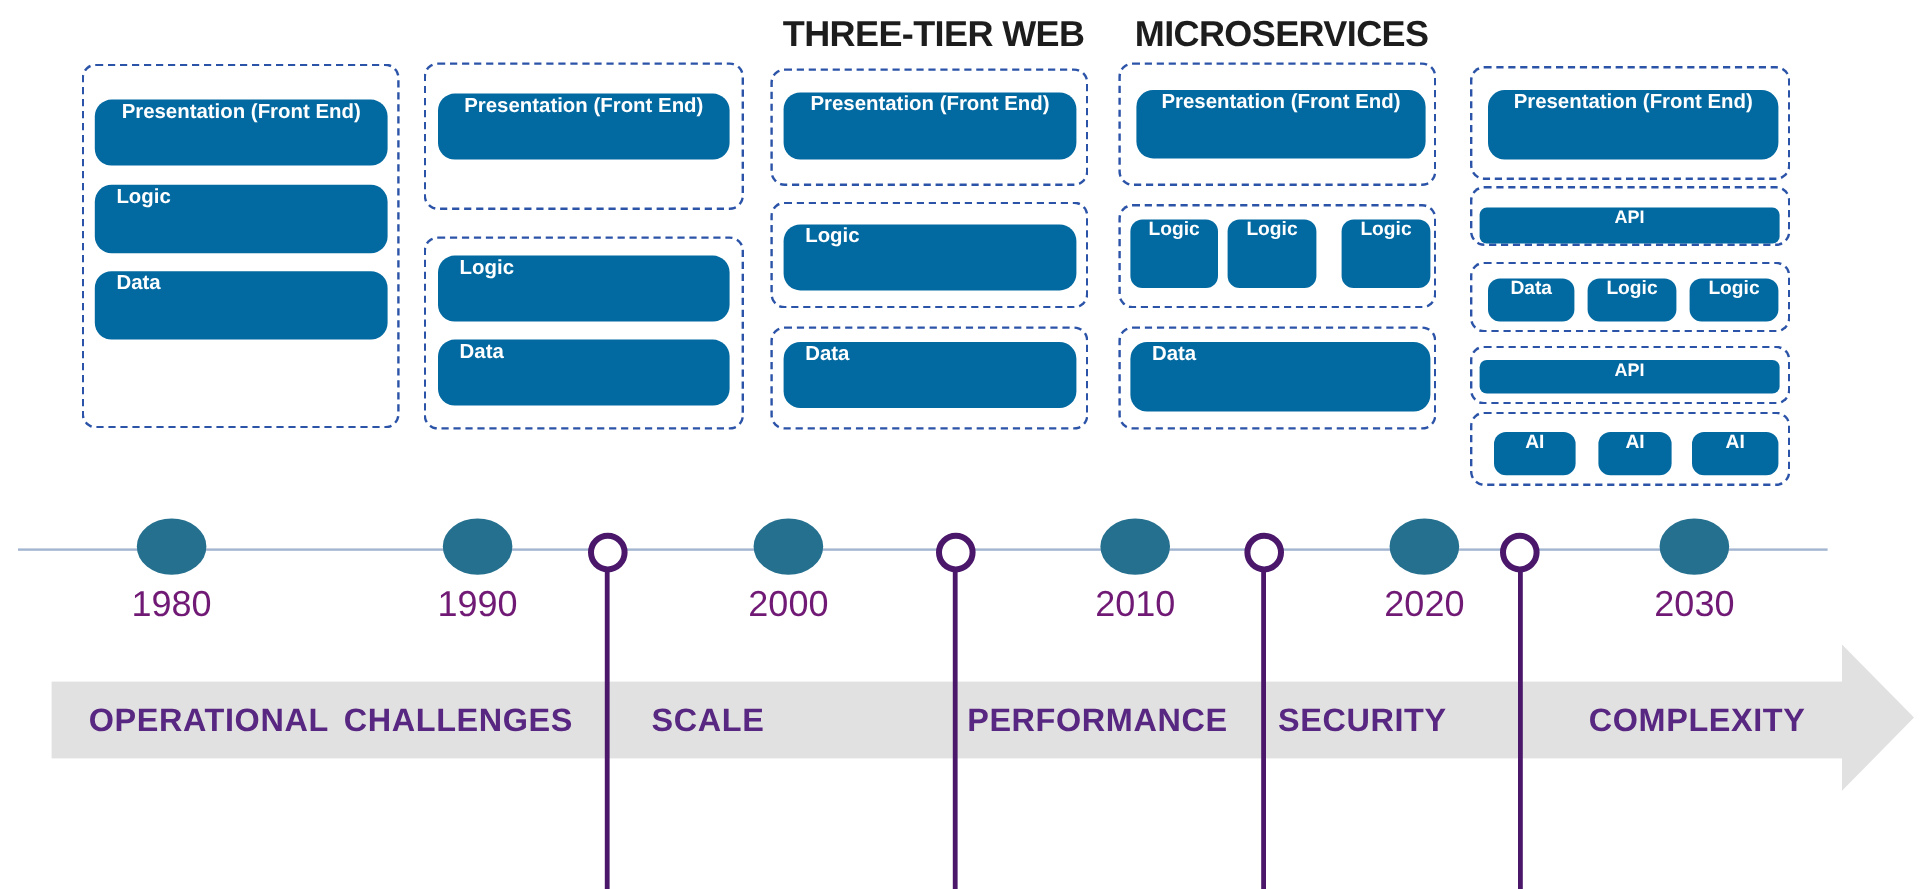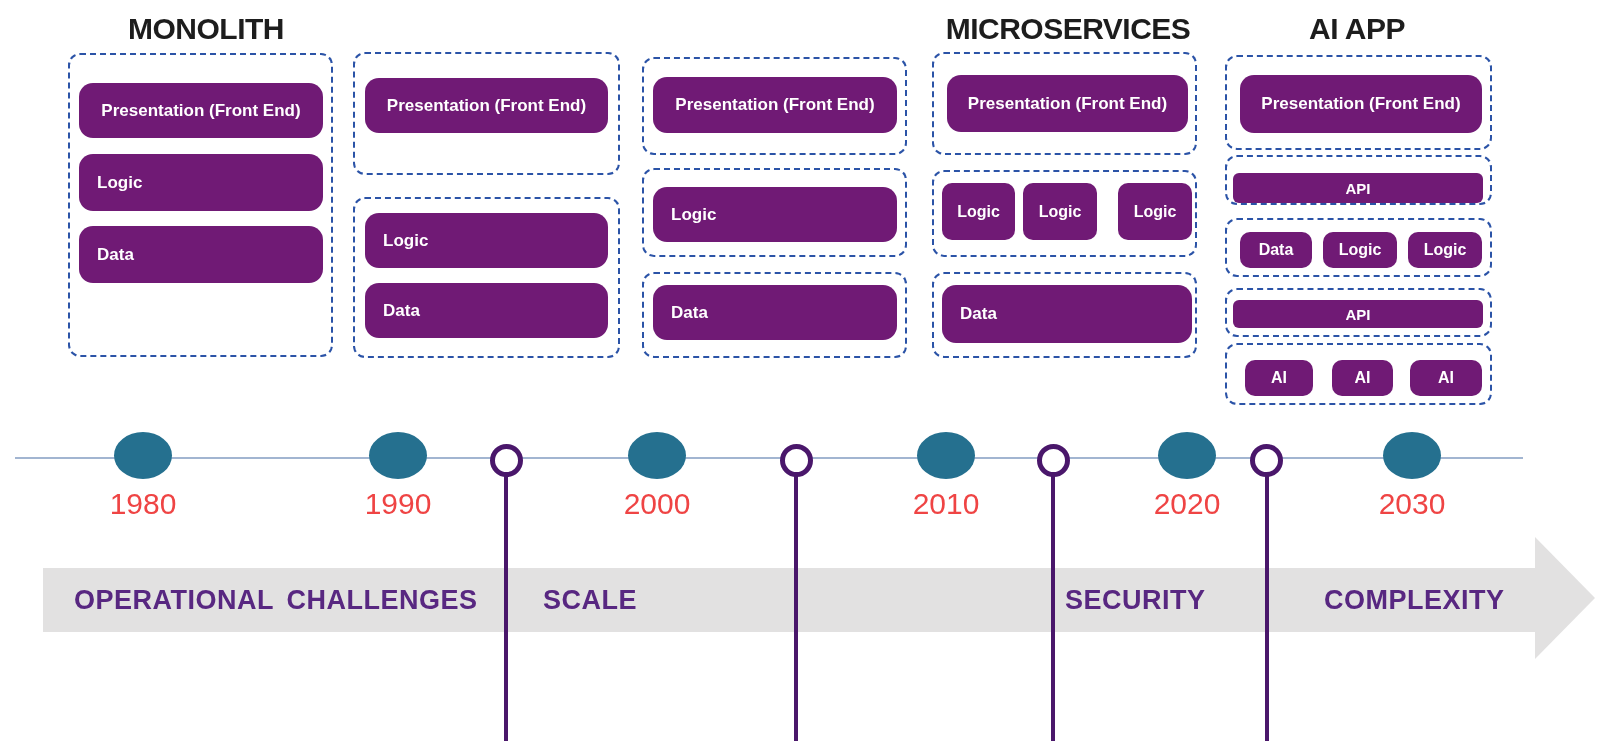--- a/index.html
+++ b/index.html
@@ -9,36 +9,36 @@
     font-family:"Liberation Sans", sans-serif; overflow:hidden;
   }
   .arch-title {
     position:absolute; text-align:center; font-size:30px; font-weight:600;
     color:#1d1d1d; letter-spacing:-0.5px; white-space:nowrap;
   }
   .dashed {
     position:absolute; border:2px dashed #2b53a7; border-radius:12px; background:transparent;
   }
   .block {
-    position:absolute; background:#701a75; border-radius:14px; color:#ffffff;
-    font-weight:700; font-size:17px; display:flex; align-items:center; white-space:nowrap;
+    position:absolute; background:#0369a1; border-radius:14px; color:#ffffff;
+    font-weight:700; font-size:17px; display:flex; white-space:nowrap;
   }
   .block.left   { justify-content:flex-start; padding-left:18px; }
   .block.center { justify-content:center; }
   .block.small  { font-size:16px; border-radius:10px; }
   .block.bar    { font-size:15px; border-radius:6px; justify-content:center; }
   .tl-line { position:absolute; background:#a2b5d1; height:2px; z-index:1; }
   .tl-dot  { position:absolute; width:58px; height:47px; border-radius:50%; background:#25708f; z-index:2; }
   .tl-ring {
     position:absolute; width:33px; height:33px; border-radius:50%;
     border:5px solid #4a176b; background:#ffffff; z-index:5;
   }
   .tl-year {
     position:absolute; width:120px; text-align:center; font-size:30px;
-    color:#ef4444; font-weight:400; z-index:2;
+    color:#701a75; font-weight:400; z-index:2;
   }
   .v-line { position:absolute; width:4px; background:#4a176b; z-index:4; }
   .band {
     position:absolute; left:43px; top:568px; width:1492px; height:64px;
     background:#e2e1e1; z-index:1;
   }
   .band-head {
     position:absolute; left:1535px; top:537px; width:0; height:0; z-index:1;
     border-top:61px solid transparent; border-bottom:61px solid transparent;
     border-left:60px solid #e2e1e1;
@@ -47,21 +47,20 @@
     position:absolute; top:568px; height:64px; line-height:64px; z-index:3;
     font-size:27px; font-weight:700; color:#582781; letter-spacing:0.5px; white-space:nowrap;
   }
   .band-label.spread { word-spacing:5px; }
 </style>
 </head>
 <body>
 
 <div class="canvas">
 
-  <div class="arch-title" style="left:76px; top:12px; width:260px;">MONOLITH</div>
   <div class="dashed" style="left:68px; top:53px; width:265px; height:304px;"></div>
   <div class="block left" style="left:79px; top:83px; width:244px; height:55px; justify-content:center; padding-left:0;">
     <span>Presentation (Front End)</span>
   </div>
   <div class="block left" style="left:79px; top:154px; width:244px; height:57px;">
     <span>Logic</span>
   </div>
   <div class="block left" style="left:79px; top:226px; width:244px; height:57px;">
     <span>Data</span>
   </div>
@@ -71,20 +70,21 @@
     <span>Presentation (Front End)</span>
   </div>
   <div class="dashed" style="left:353px; top:197px; width:267px; height:161px;"></div>
   <div class="block left" style="left:365px; top:213px; width:243px; height:55px;">
     <span>Logic</span>
   </div>
   <div class="block left" style="left:365px; top:283px; width:243px; height:55px;">
     <span>Data</span>
   </div>
 
+  <div class="arch-title" style="left:648px; top:12px; width:260px;">THREE-TIER WEB</div>
   <div class="dashed" style="left:642px; top:57px; width:265px; height:98px;"></div>
   <div class="block center" style="left:653px; top:77px; width:244px; height:56px;">
     <span>Presentation (Front End)</span>
   </div>
   <div class="dashed" style="left:642px; top:168px; width:265px; height:89px;"></div>
   <div class="block left" style="left:653px; top:187px; width:244px; height:55px;">
     <span>Logic</span>
   </div>
   <div class="dashed" style="left:642px; top:272px; width:265px; height:86px;"></div>
   <div class="block left" style="left:653px; top:285px; width:244px; height:55px;">
@@ -104,21 +104,20 @@
     <span>Logic</span>
   </div>
   <div class="block center small" style="left:1118px; top:183px; width:74px; height:57px;">
     <span>Logic</span>
   </div>
   <div class="dashed" style="left:932px; top:272px; width:265px; height:86px;"></div>
   <div class="block left" style="left:942px; top:285px; width:250px; height:58px;">
     <span>Data</span>
   </div>
 
-  <div class="arch-title" style="left:1227px; top:12px; width:260px;">AI APP</div>
   <div class="dashed" style="left:1225px; top:55px; width:267px; height:95px;"></div>
   <div class="block center" style="left:1240px; top:75px; width:242px; height:58px;">
     <span>Presentation (Front End)</span>
   </div>
   <div class="dashed" style="left:1225px; top:155px; width:267px; height:50px;"></div>
   <div class="block bar" style="left:1233px; top:173px; width:250px; height:30px;">
     <span>API</span>
   </div>
   <div class="dashed" style="left:1225px; top:218px; width:267px; height:59px;"></div>
   <div class="block center small" style="left:1240px; top:232px; width:72px; height:36px;">
@@ -169,16 +168,17 @@
   <div class="tl-year" style="left:597px; top:487px;">2000</div>
   <div class="tl-year" style="left:886px; top:487px;">2010</div>
   <div class="tl-year" style="left:1127px; top:487px;">2020</div>
   <div class="tl-year" style="left:1352px; top:487px;">2030</div>
 
   <div class="band"></div>
   <div class="band-head"></div>
 
   <div class="band-label spread" style="left:74px;">OPERATIONAL CHALLENGES</div>
   <div class="band-label" style="left:543px;">SCALE</div>
+  <div class="band-label" style="left:806px;">PERFORMANCE</div>
   <div class="band-label" style="left:1065px;">SECURITY</div>
   <div class="band-label" style="left:1324px;text-align:right;">COMPLEXITY</div>
 
 </div>
 
 </body></html>

